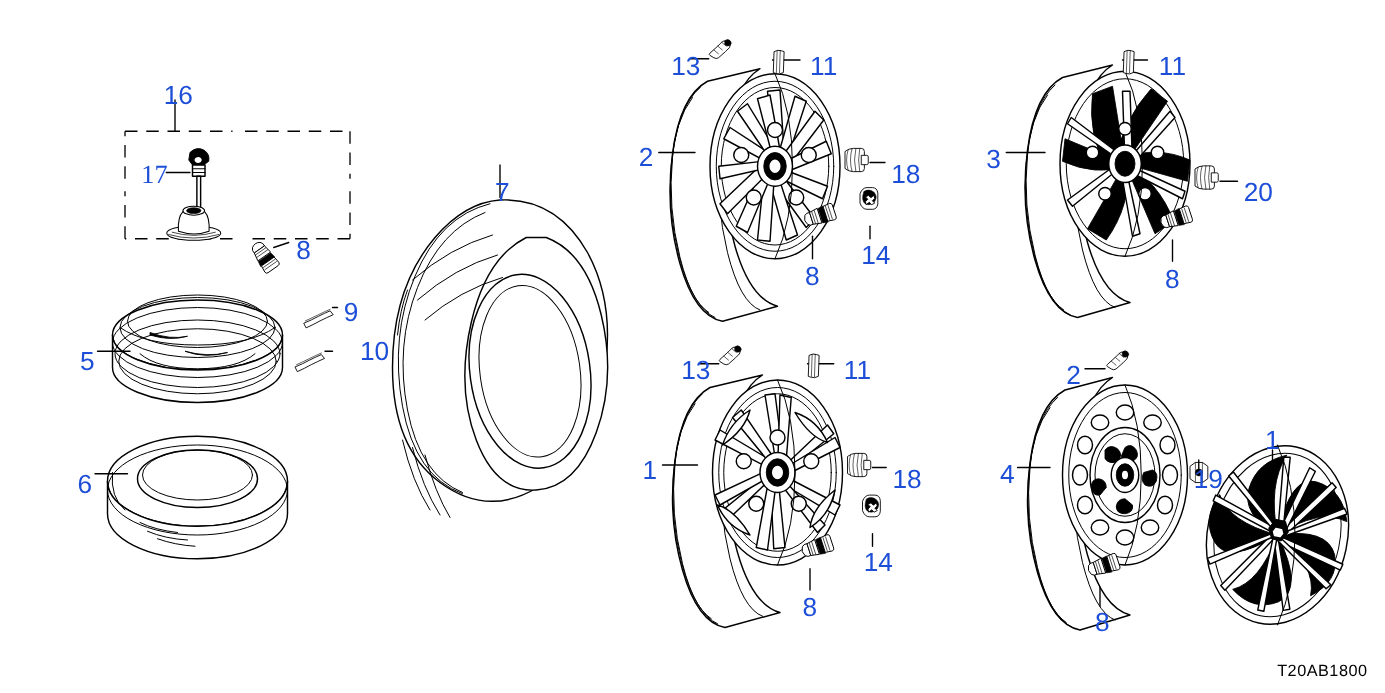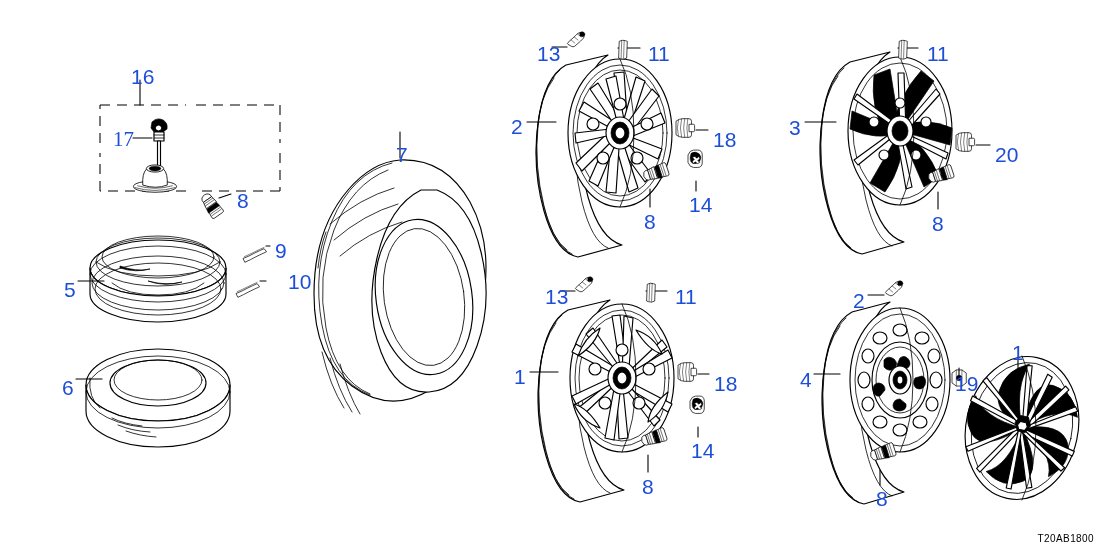--- a/index.html
+++ b/index.html
@@ -34,21 +34,21 @@
     color: #1d4ed8;
     white-space: nowrap;
     -webkit-user-select: none;
     user-select: none;
   }
   .diagram-code {
     position: absolute;
     right: 14px;
     bottom: 10px;
     font-family: "Liberation Sans", sans-serif;
-    font-size: 10px;
+    font-size: 13px;
     letter-spacing: 0.4px;
     color: #000000;
     white-space: nowrap;
   }
 </style>
 </head>
 <body>
 
 <div id="page">
 

